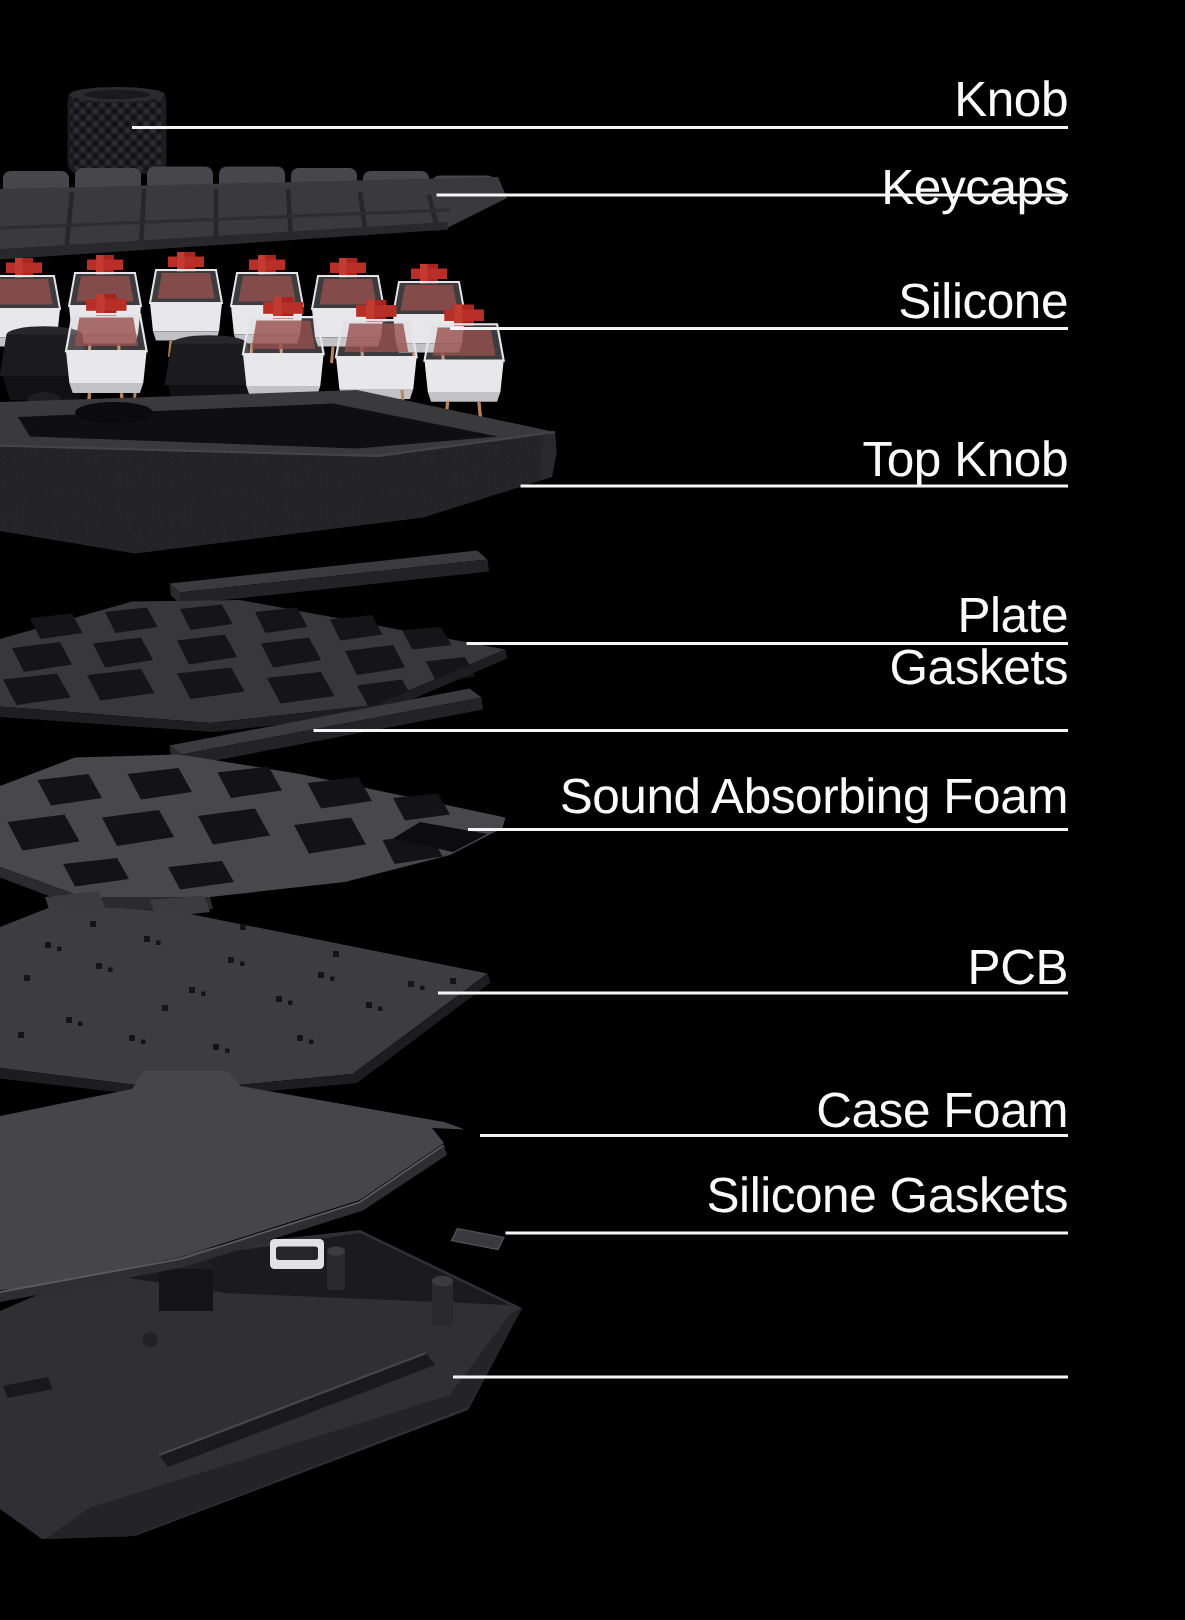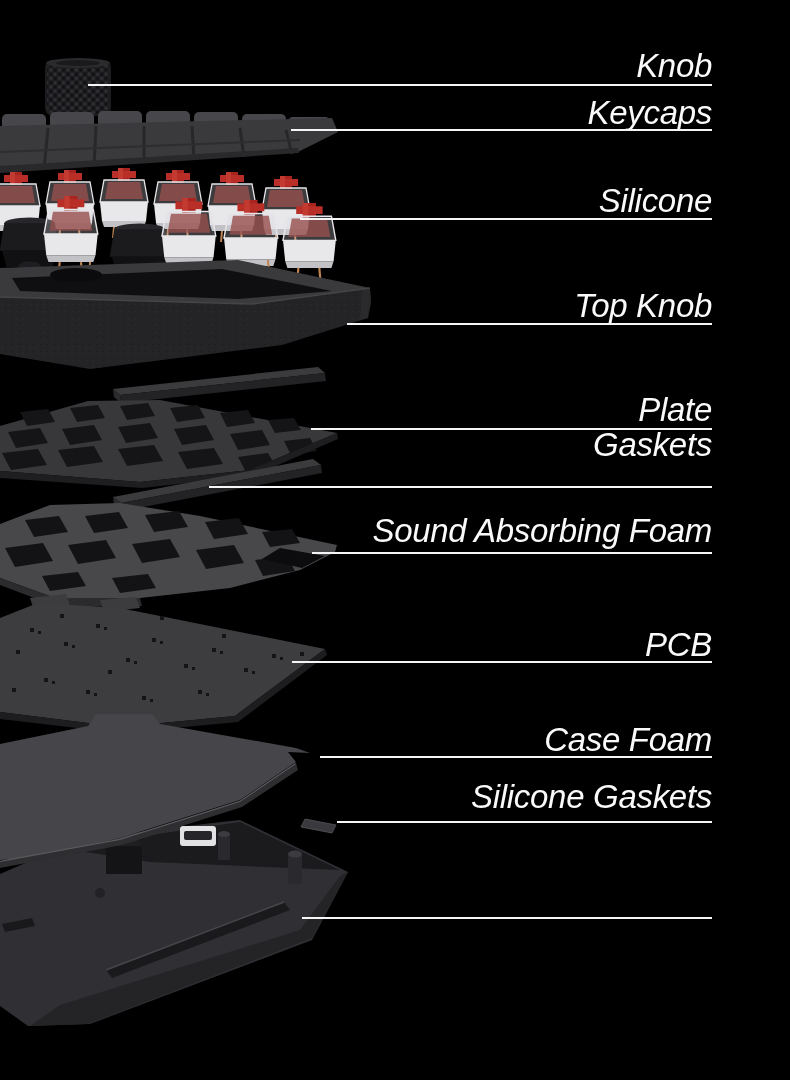--- a/index.html
+++ b/index.html
@@ -1,20 +1,20 @@
 <!DOCTYPE html>
 <html><head>
 <meta charset="utf-8">
 <style>
   html,body{margin:0;padding:0;background:#000;}
   #stage{position:relative;width:790px;height:1080px;background:#000;overflow:hidden;
          font-family:"Liberation Sans","DejaVu Sans",sans-serif;}
   #art{position:absolute;left:0;top:0;z-index:1;}
   .label{position:absolute;right:78px;z-index:2;color:#fafafa;font-size:33px;line-height:34px;
-         letter-spacing:-0.3px;white-space:nowrap;text-align:right;font-style:italic;}
+         letter-spacing:-0.3px;white-space:nowrap;text-align:right;}
   .leader{position:absolute;height:2px;background:#f5f5f5;z-index:2;}
 </style>
 </head>
 <body>
 
 <div id="stage">
 
   <svg id="art" width="790" height="1080" viewBox="0 0 790 1080">
     <defs>
       <pattern id="knurl" width="6" height="6" patternUnits="userSpaceOnUse" patternTransform="rotate(45)">
@@ -234,21 +234,21 @@
     </g>
 
     <g>
       <polygon points="305,819 336,825 332,833 301,827" fill="#3a3a3e" stroke="#55555a" stroke-width="0.8"></polygon>
     </g>
   </svg>
 
   <div class="label" style="top:49px">Knob</div>
   <div class="leader" style="top:84px;left:88px;width:624px"></div>
 
-  <div class="label" style="top:96px">Keycaps</div>
+  <div class="label" style="top:108px">Keycaps</div>
   <div class="leader" style="top:129px;left:291px;width:421px"></div>
 
   <div class="label" style="top:184px">Silicone</div>
   <div class="leader" style="top:218px;left:300px;width:412px"></div>
 
   <div class="label" style="top:289px">Top Knob</div>
   <div class="leader" style="top:323px;left:347px;width:365px"></div>
 
   <div class="label" style="top:393px">Plate</div>
   <div class="leader" style="top:428px;left:311px;width:401px"></div>

